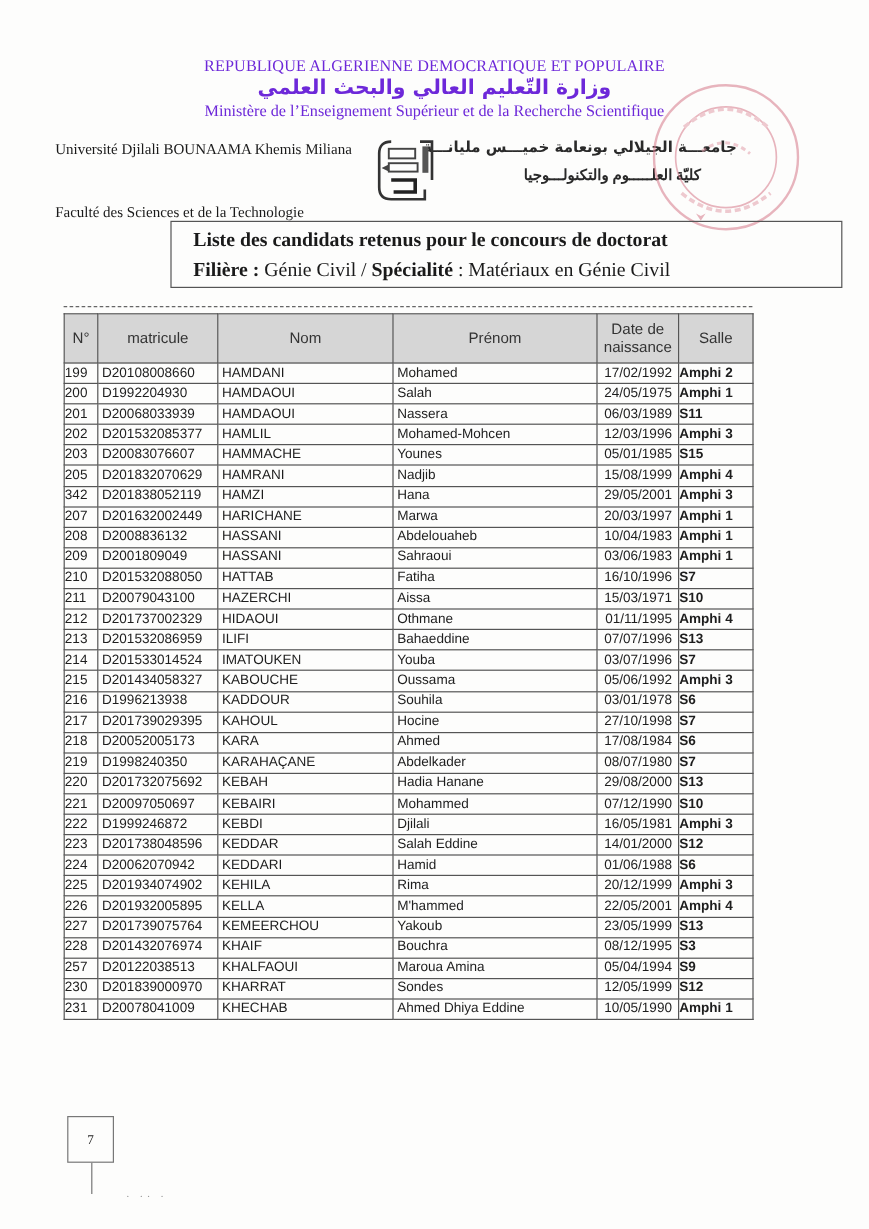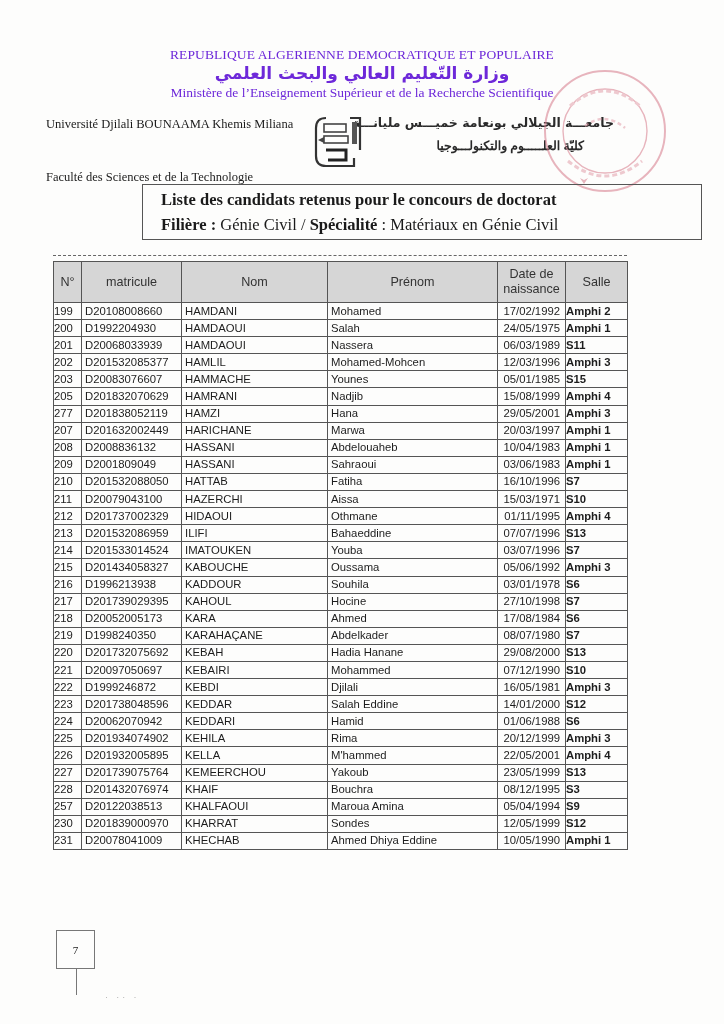--- a/index.html
+++ b/index.html
@@ -151,21 +151,21 @@
       </tr>
       <tr>
         <td class="n">205</td>
         <td>D201832070629</td>
         <td>HAMRANI</td>
         <td>Nadjib</td>
         <td class="date">15/08/1999</td>
         <td class="salle">Amphi 4</td>
       </tr>
       <tr>
-        <td class="n">277</td>
+        <td class="n">342</td>
         <td>D201838052119</td>
         <td>HAMZI</td>
         <td>Hana</td>
         <td class="date">29/05/2001</td>
         <td class="salle">Amphi 3</td>
       </tr>
       <tr>
         <td class="n">207</td>
         <td>D201632002449</td>
         <td>HARICHANE</td>

